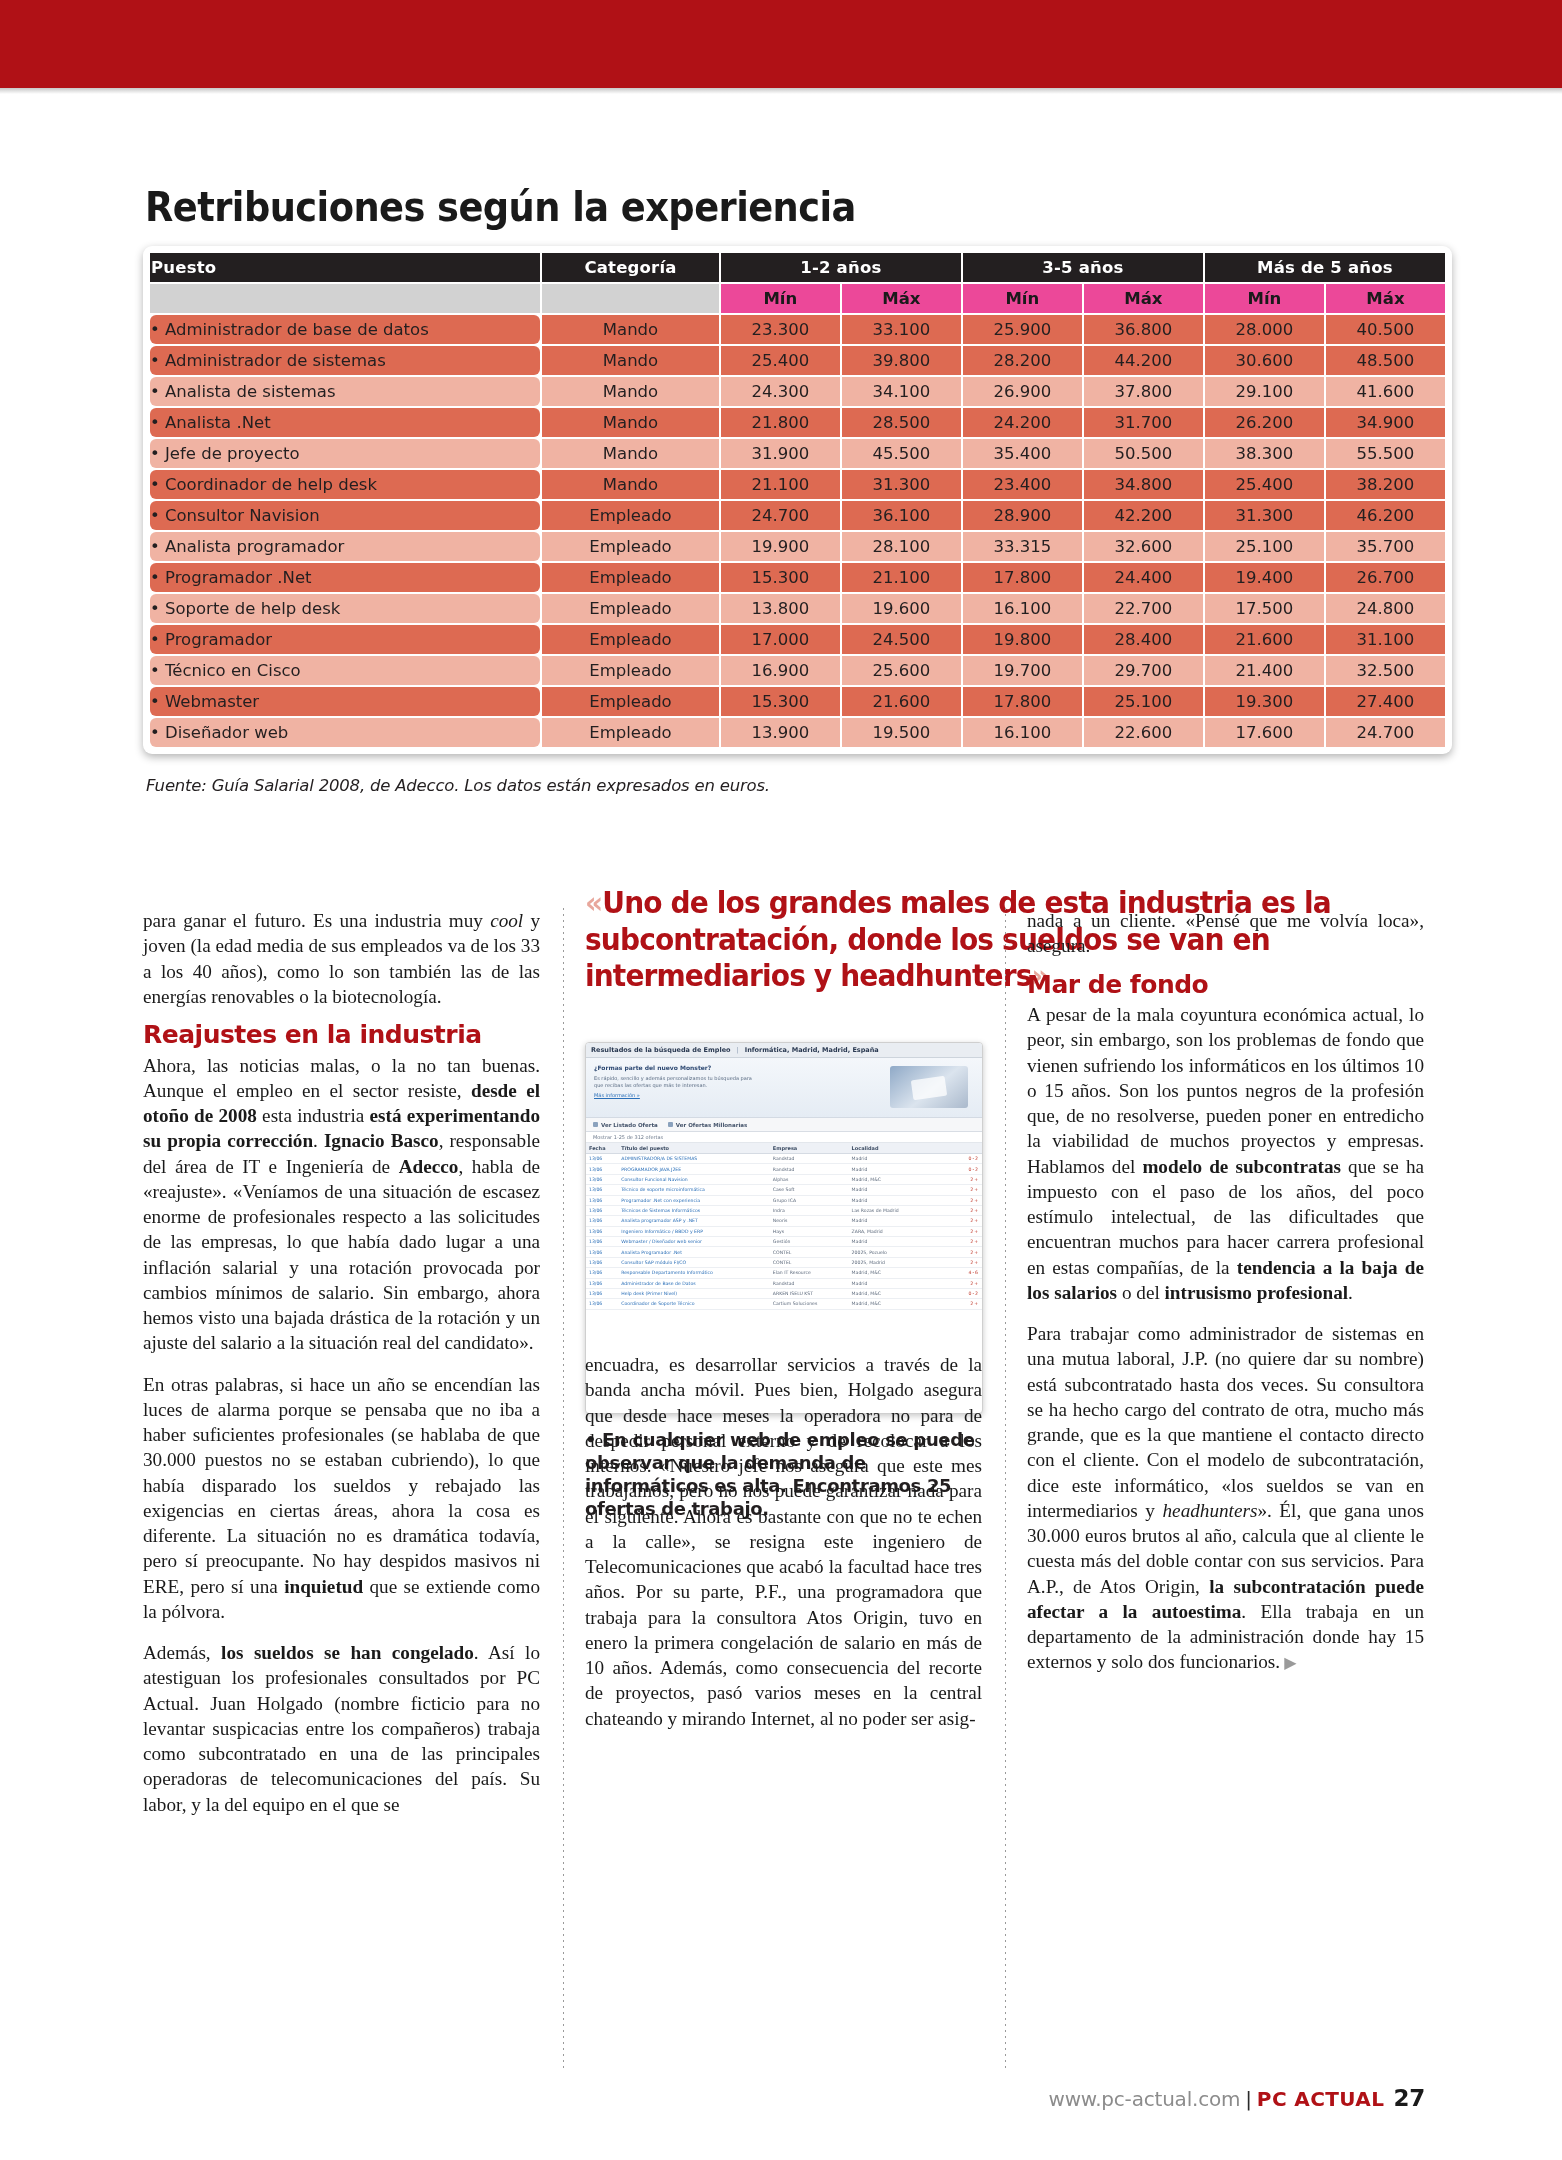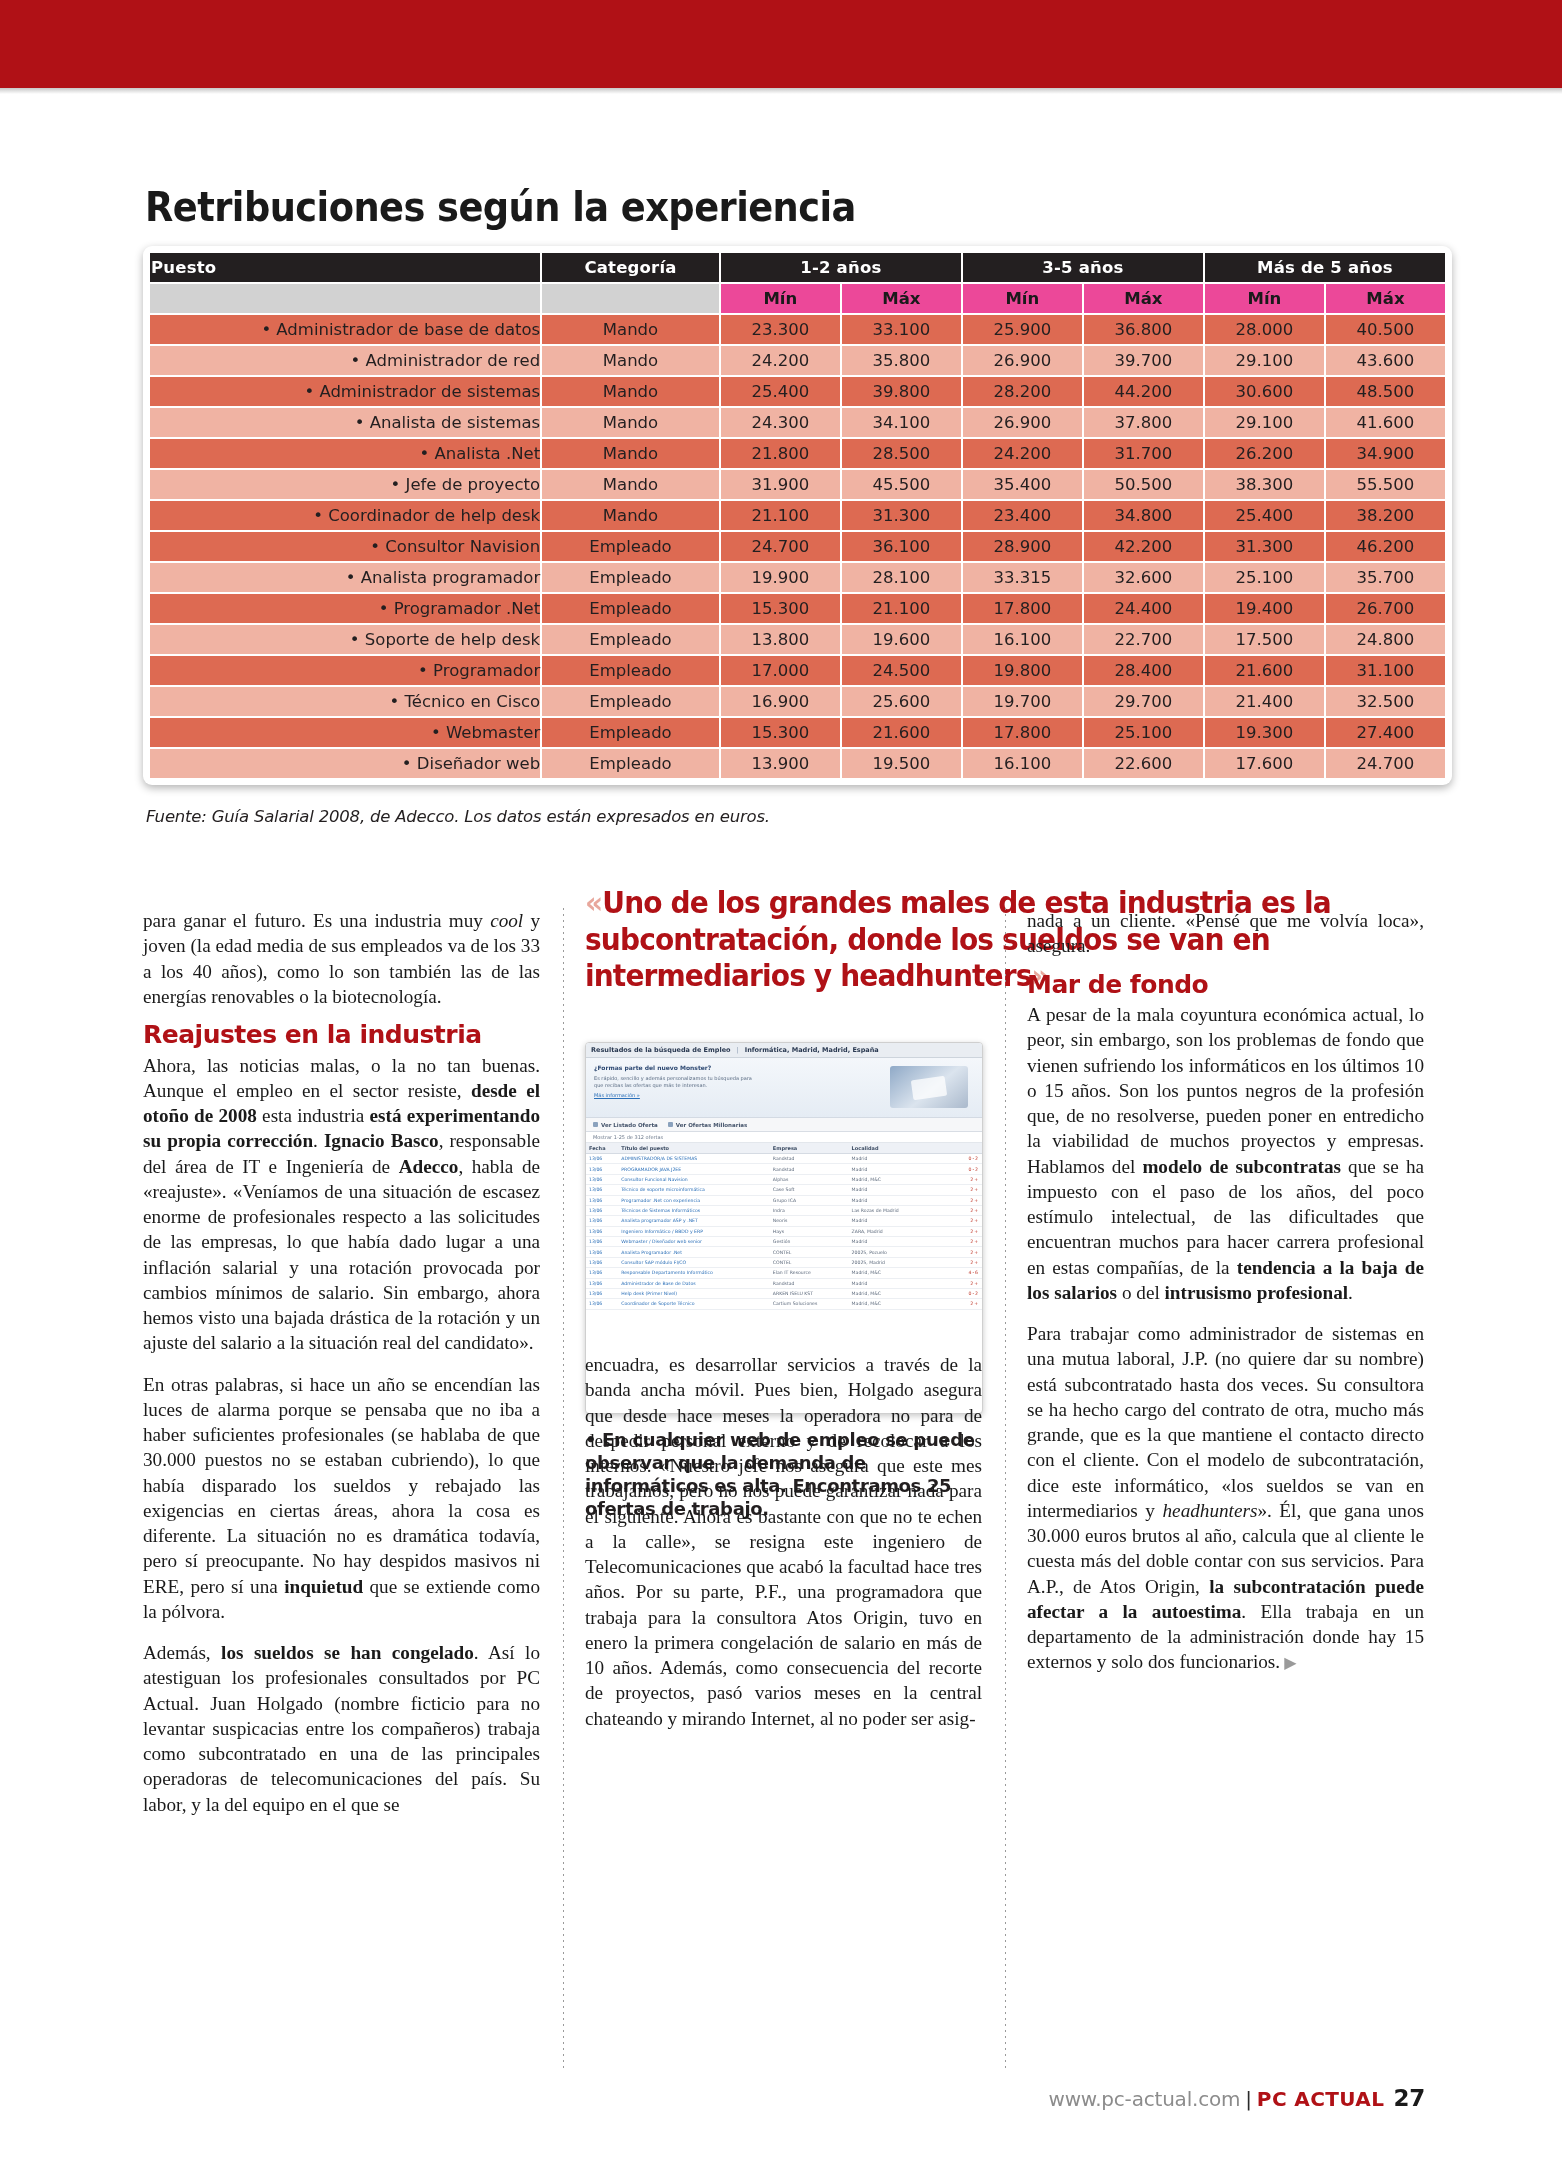--- a/index.html
+++ b/index.html
@@ -92,24 +92,25 @@
     background: #ec4899;
     color: #1a1a1a;
     font-weight: bold;
     font-size: 17px;
     text-align: center;
     height: 30px;
   }
   th.hdr-sub.blank { background: #d2d2d2; }
 
   td.c-puesto {
-    text-align: right;
+    text-align: left;
     padding-left: 9px;
     color: #231f20;
     font-size: 17px;
+    border-radius: 6px;
   }
   td.c-cat, td.c-num {
     text-align: center;
     color: #231f20;
     font-size: 17px;
   }
   tr.band-a td { background: #dd6a52; }
   tr.band-b td { background: #f0b3a3; }
 
   .table-source {
@@ -387,30 +388,20 @@
             <tr class="band-a">
               <td class="c-puesto">• Administrador de base de datos</td>
               <td class="c-cat">Mando</td>
               <td class="c-num">23.300</td>
               <td class="c-num">33.100</td>
               <td class="c-num">25.900</td>
               <td class="c-num">36.800</td>
               <td class="c-num">28.000</td>
               <td class="c-num">40.500</td>
             </tr>
-            <tr class="band-b">
-              <td class="c-puesto">• Administrador de red</td>
-              <td class="c-cat">Mando</td>
-              <td class="c-num">24.200</td>
-              <td class="c-num">35.800</td>
-              <td class="c-num">26.900</td>
-              <td class="c-num">39.700</td>
-              <td class="c-num">29.100</td>
-              <td class="c-num">43.600</td>
-            </tr>
             <tr class="band-a">
               <td class="c-puesto">• Administrador de sistemas</td>
               <td class="c-cat">Mando</td>
               <td class="c-num">25.400</td>
               <td class="c-num">39.800</td>
               <td class="c-num">28.200</td>
               <td class="c-num">44.200</td>
               <td class="c-num">30.600</td>
               <td class="c-num">48.500</td>
             </tr>

